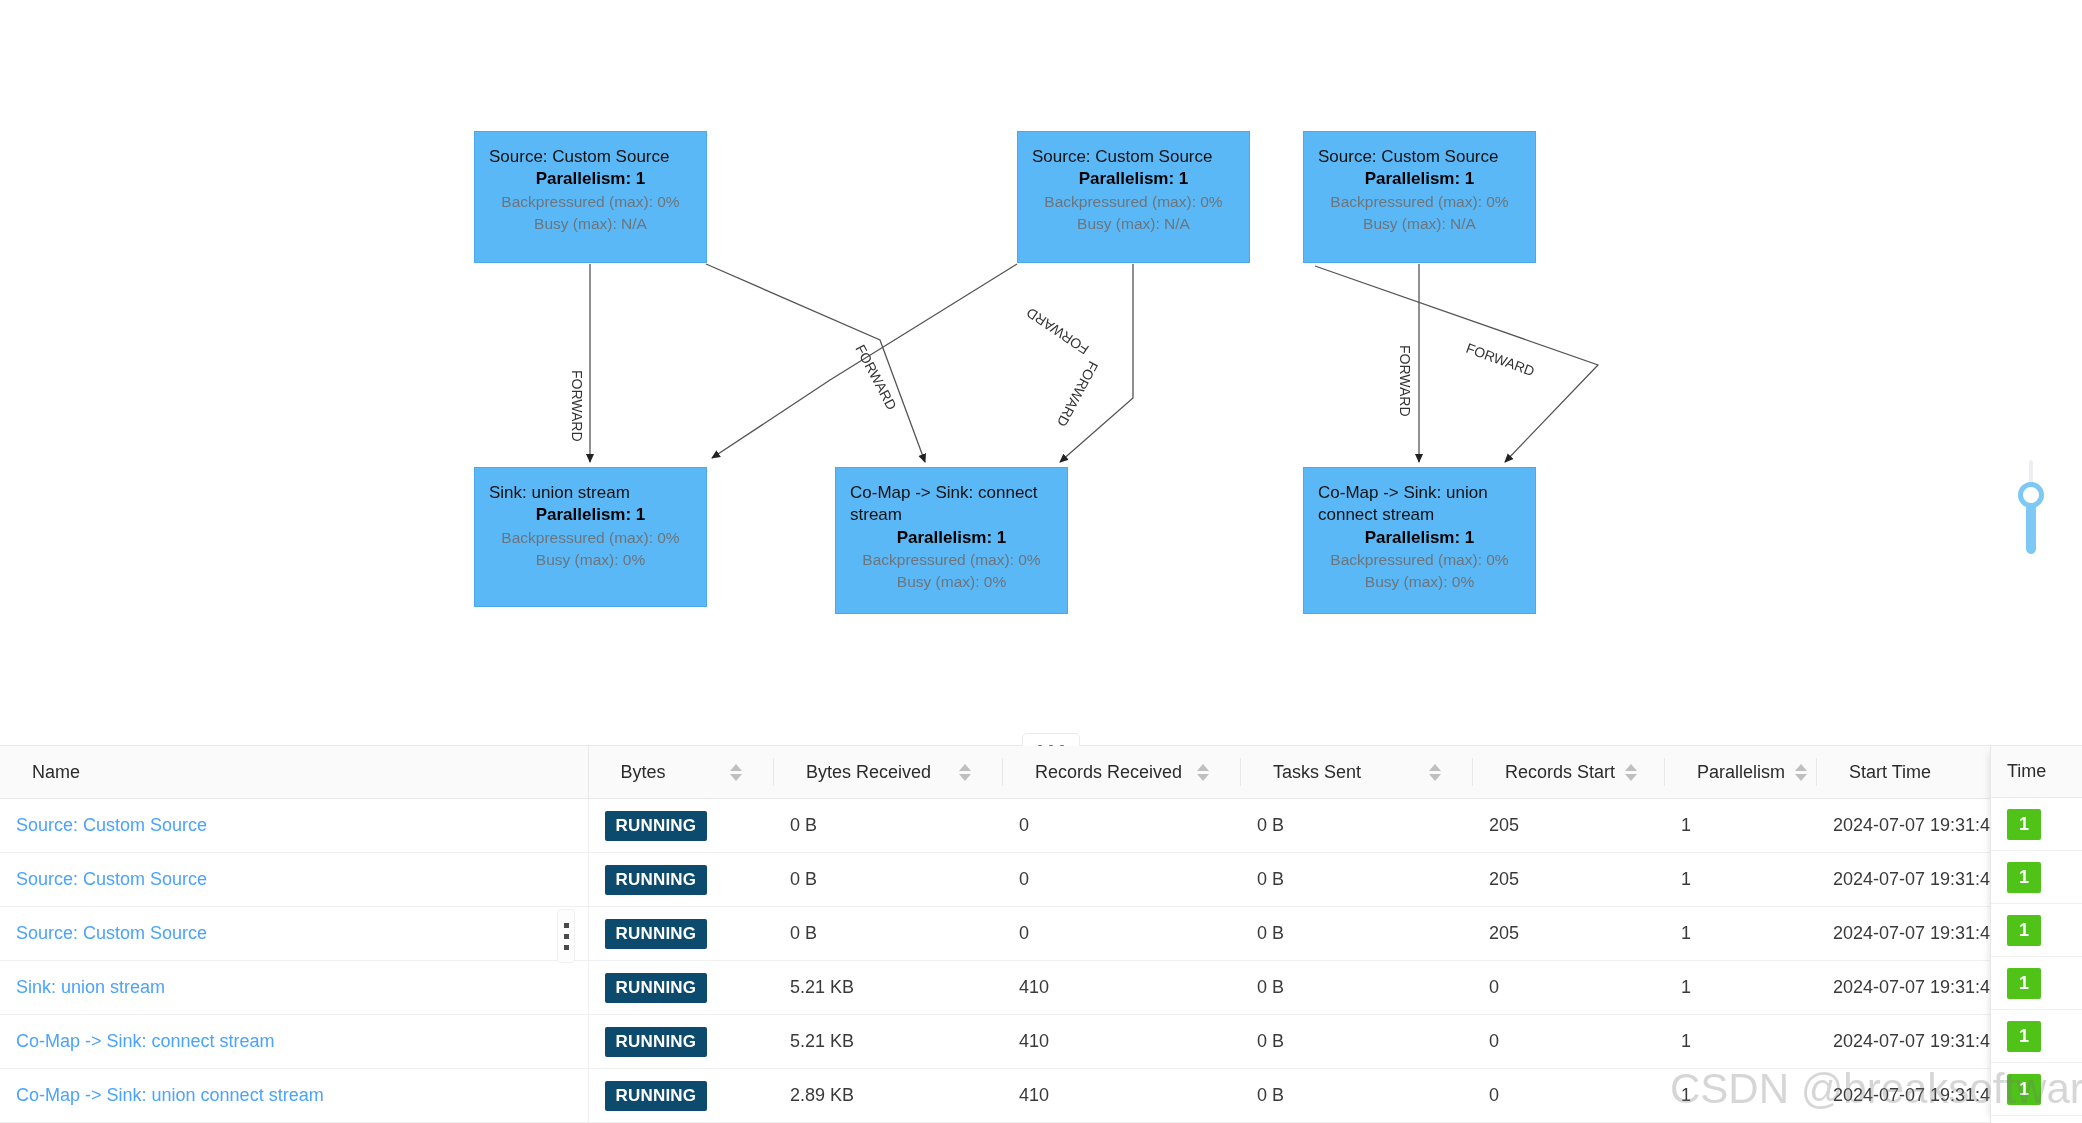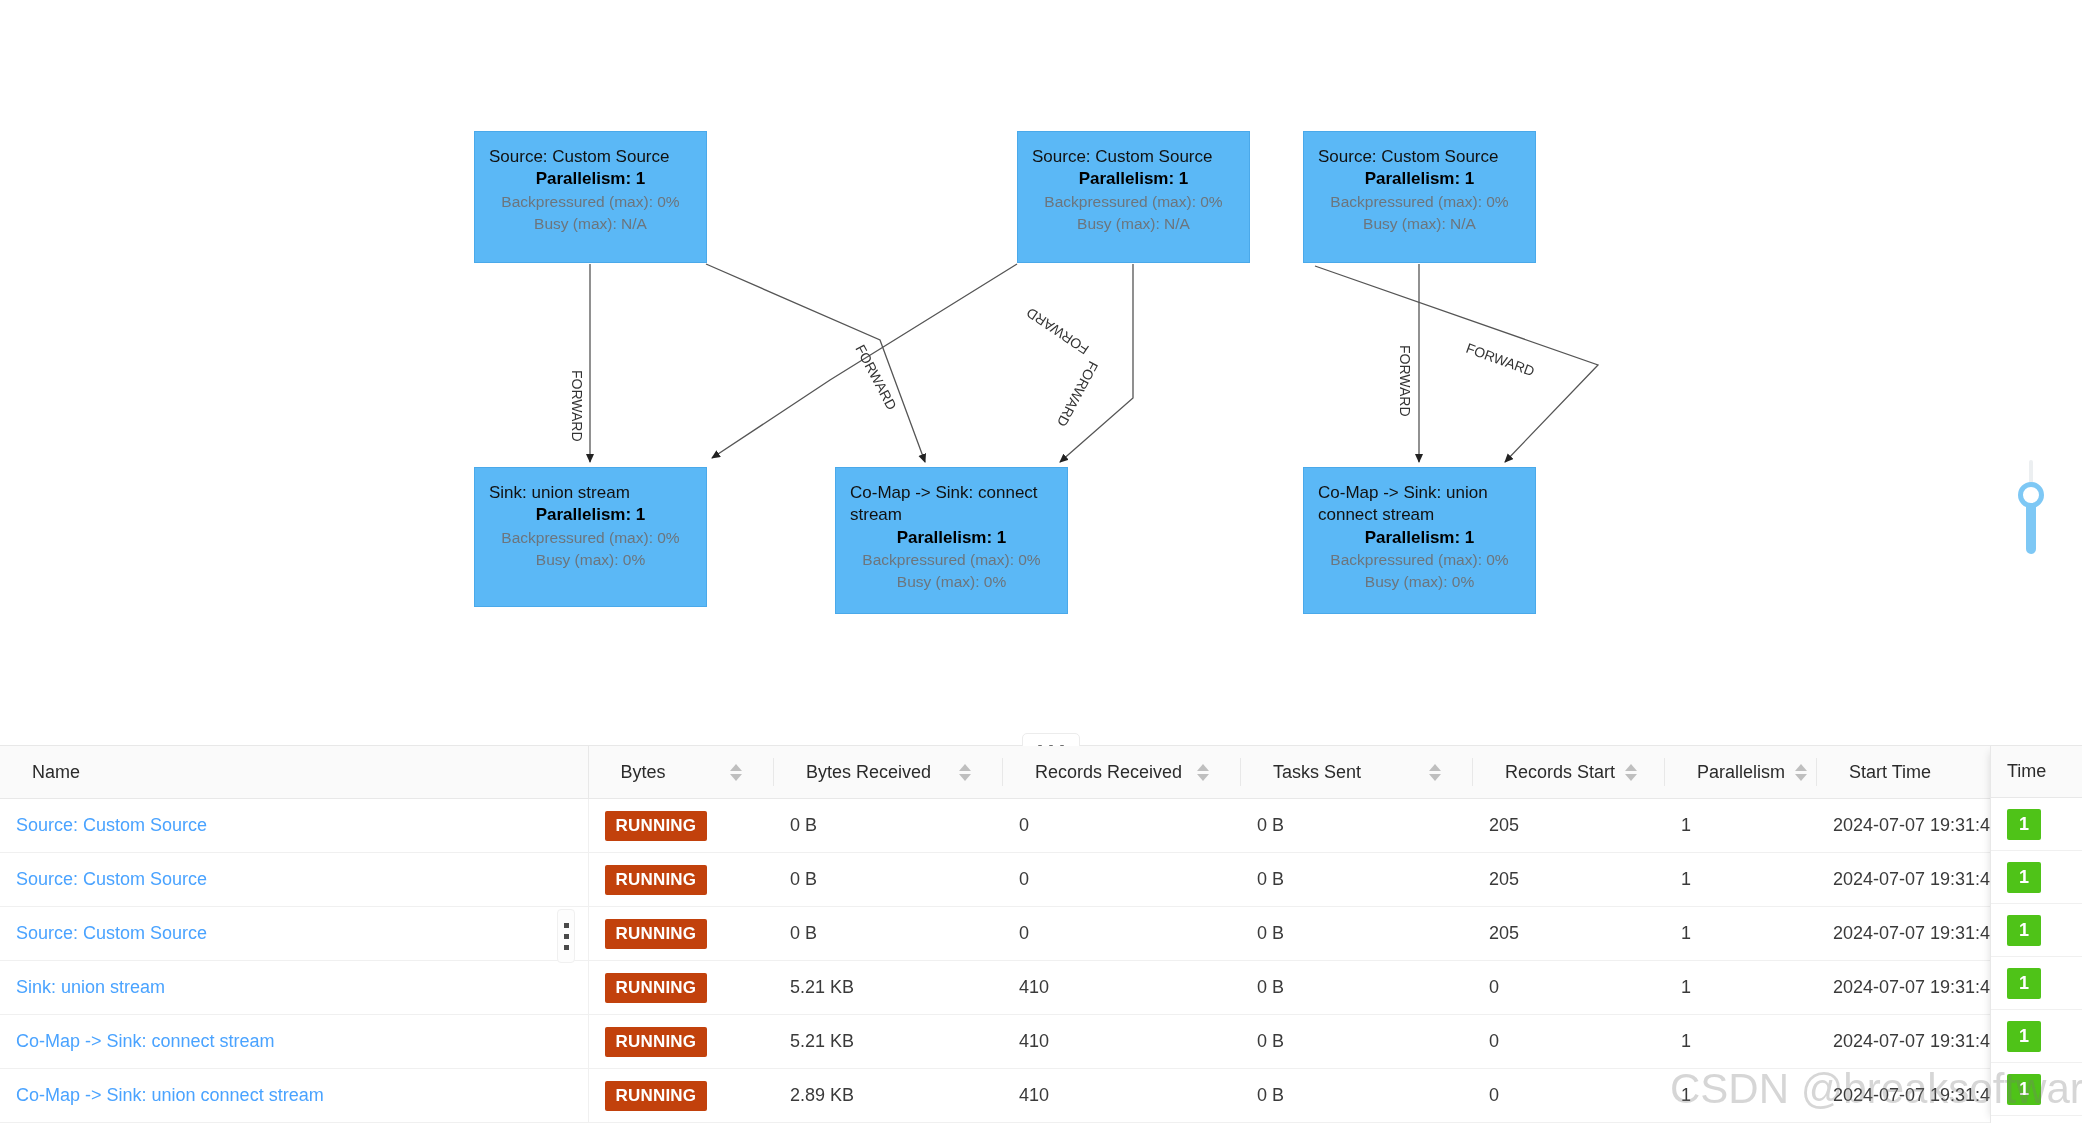--- a/index.html
+++ b/index.html
@@ -125,21 +125,21 @@
     color:#3a3a3a;
     border-bottom:1px solid #f0f0f0;
     vertical-align:middle;
     white-space:nowrap;
     overflow:hidden;
   }
   td.name-cell{border-right:1px solid #f0f0f0;}
   th.name-head{border-right:1px solid #e8e8e8;}
   a.job-link{color:#4aa3ff;text-decoration:none;font-size:18px;}
   .badge-running{
-    display:inline-block;background:#c2410c;color:#fff;
+    display:inline-block;background:#0c4a6e;color:#fff;
     font-weight:bold;font-size:17px;letter-spacing:.2px;
     padding:5px 11px;border-radius:2px;
   }
   .badge-task{
     display:inline-block;background:#4FC318;color:#fff;
     font-weight:bold;font-size:18px;
     padding:5px 12px;border-radius:2px;
   }
   .tasks-col{
     position:absolute;right:0;top:0;width:91px;height:377px;

